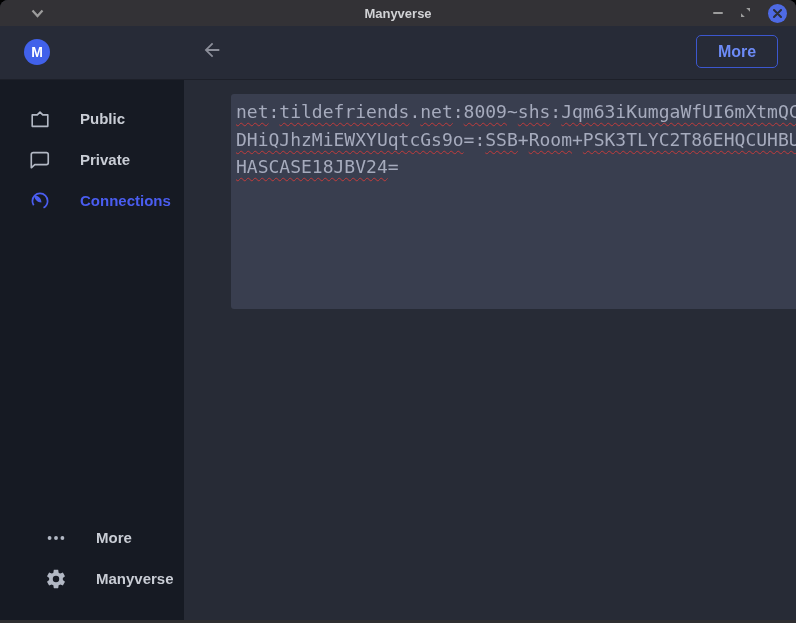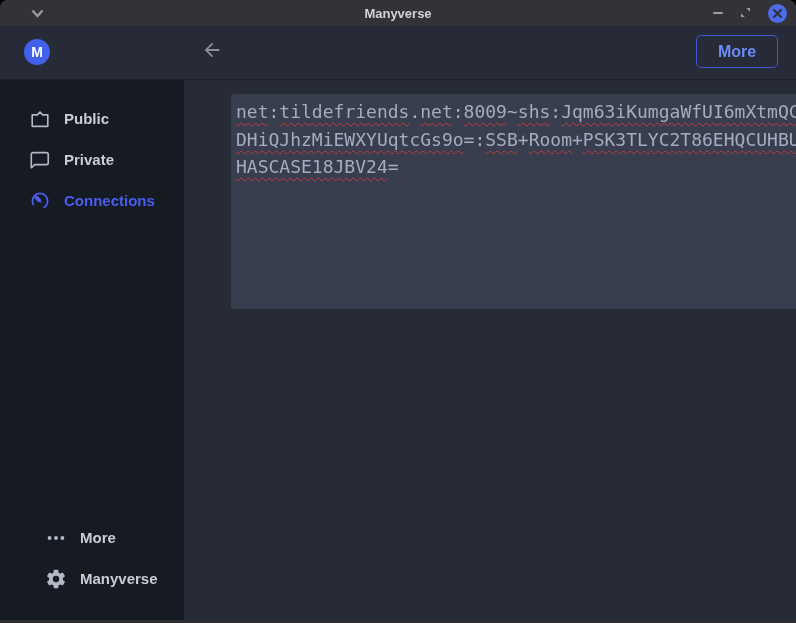--- a/index.html
+++ b/index.html
@@ -17,21 +17,21 @@
 
   
   .app-header{position:relative;height:53px;background:var(--header-bg,#272b37);border-bottom:1px solid #1d2029;}
   .logo{position:absolute;left:24px;top:13px;width:26px;height:26px;border-radius:50%;background:var(--logo-blue,#4161ea);display:flex;align-items:center;justify-content:center;color:#fff;font-weight:700;font-size:14px;}
   .back-btn{position:absolute;left:196px;top:10px;width:32px;height:32px;display:flex;align-items:center;justify-content:center;cursor:pointer;}
   .done-btn{position:absolute;right:18px;top:9px;width:82px;height:33px;box-sizing:border-box;background:transparent;border:1.5px solid var(--done-border,#3c57cf);border-radius:5px;color:var(--done-text,#6d8bf7);font-family:"Liberation Sans",sans-serif;font-size:16px;font-weight:700;display:flex;align-items:center;justify-content:center;cursor:pointer;}
 
   
   .app-body{display:flex;height:543px;}
   .sidebar{width:184px;background:var(--sidebar-bg,#161a23);display:flex;flex-direction:column;padding-top:18px;box-sizing:border-box;}
-  .nav-item{height:41px;display:flex;align-items:center;padding-left:29px;gap:13px;cursor:pointer;color:#b2b8c4;}
+  .nav-item{height:41px;display:flex;align-items:center;padding-left:29px;gap:29px;cursor:pointer;color:#b2b8c4;}
   .nav-icon{display:flex;align-items:center;}
   .nav-label{font-size:15px;font-weight:600;color:#c9cdd5;}
   .nav-item.active{color:var(--accent-blue,#4a5df0);}
   .nav-item.active .nav-label{color:var(--accent-blue,#4a5df0);}
   .sidebar-spacer{flex:1;}
   .sidebar-bottom{margin-bottom:24px;margin-left:16px;}
 
   .main{flex:1;position:relative;background:var(--main-bg,#272b36);margin-left:32px;}
   .invite-box{position:absolute;left:15px;top:14px;width:578px;height:215px;box-sizing:border-box;background:var(--input-bg,#393e4f);border-radius:3px;padding:4px 6px 0 5px;font-family:"DejaVu Sans Mono",monospace;font-size:18px;line-height:27.5px;color:var(--input-text,#a6abbd);white-space:pre;overflow:hidden;cursor:text;}
   .code-line{height:27.5px;}

